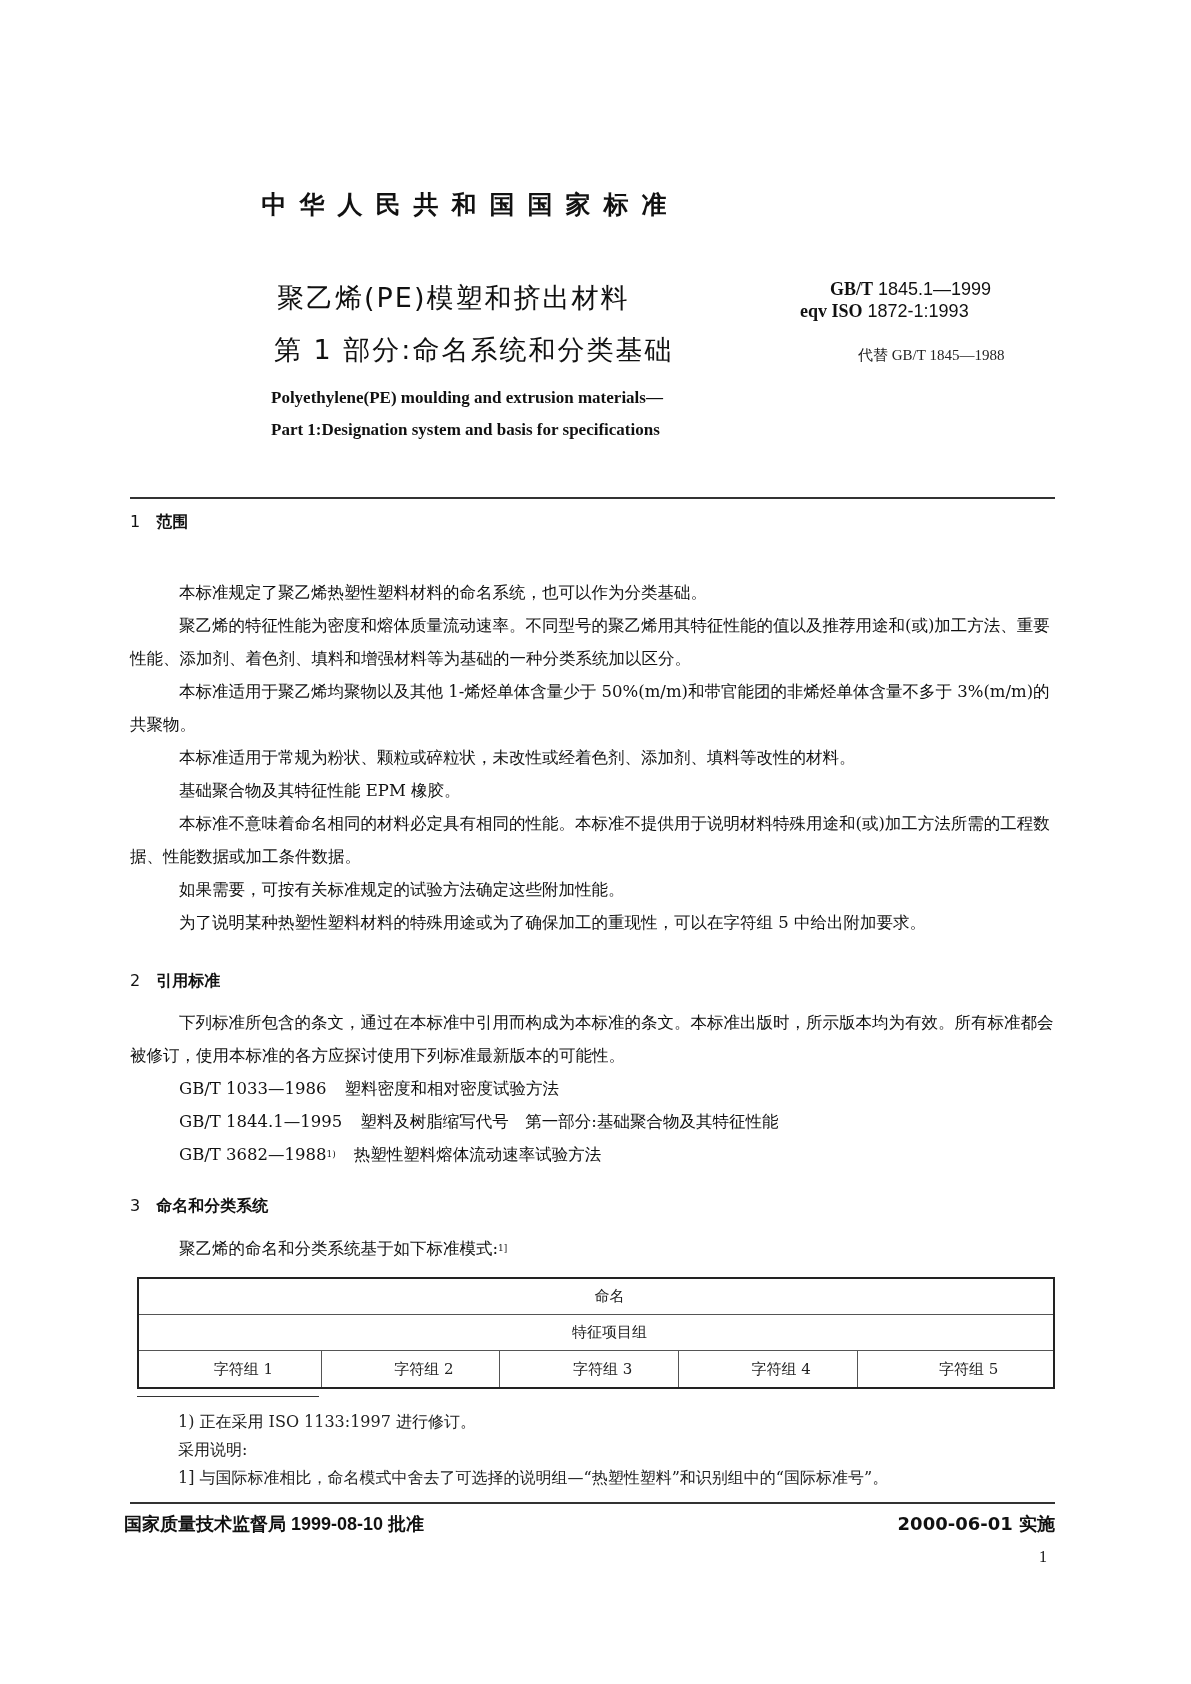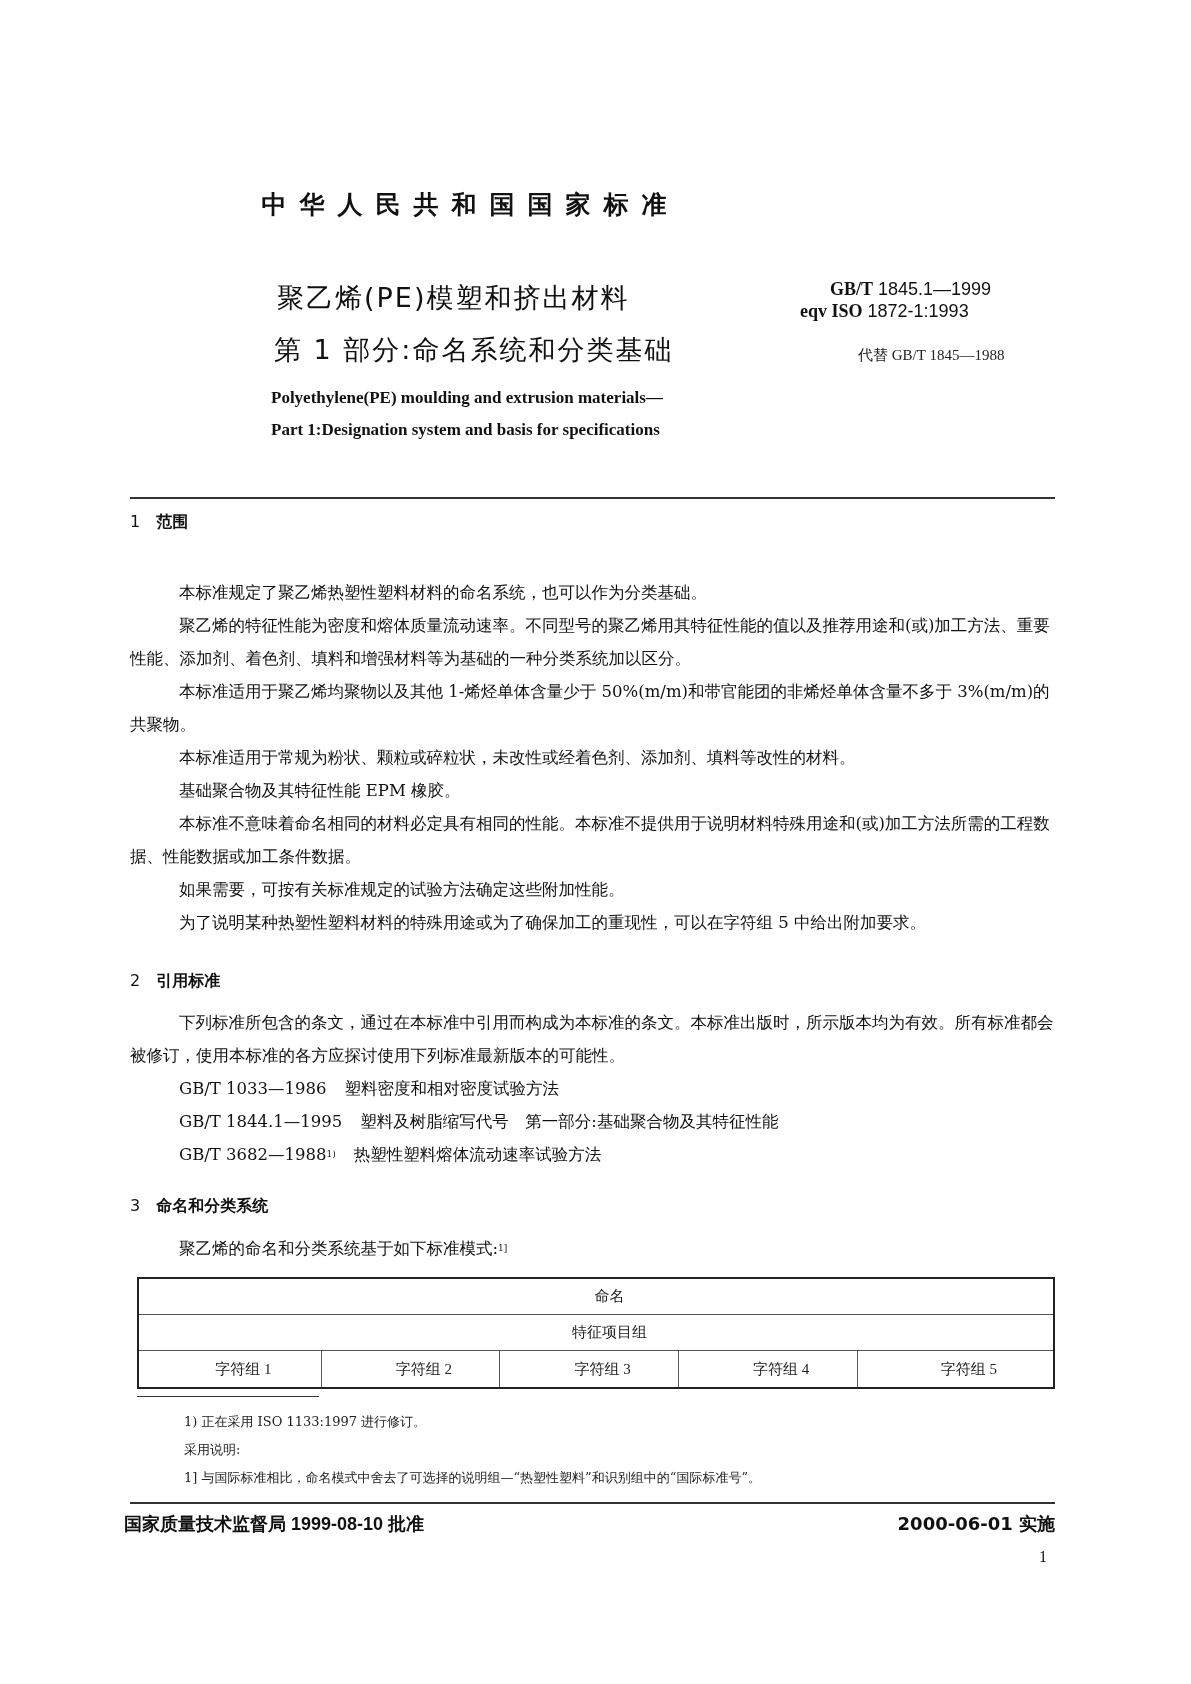--- a/index.html
+++ b/index.html
@@ -50,24 +50,24 @@
     .ref .gap { display: inline-block; width: 18px; }
     sup { font-size: 9px; vertical-align: top; }
     table.model {
       position: absolute; left: 137px; top: 1277px; width: 918px;
       border-collapse: collapse; font-size: 15px;
       border: 2px solid #222;
     }
     table.model td {
       border: 1px solid #555; text-align: center; height: 33px; color: #222; padding-left: 28px;
     }
-    table.model tr:last-child td { height: 34px; font-family: Liberation Serif, serif; }
+    table.model tr:last-child td { height: 34px; }
     .fn-rule { left: 137px; top: 1396px; width: 182px; height: 1px; background: #333; }
     .footnotes {
-      left: 184px; top: 1408px; font-size: 13px; line-height: 28px; color: #222;
+      left: 178px; top: 1408px; font-size: 16px; line-height: 28px; color: #222;
     }
     .rule-bottom { left: 130px; top: 1502px; width: 925px; height: 2px; background: #333; }
     .approval {
       left: 124px; top: 1512px; font-size: 18px;
       font-family: Liberation Sans, sans-serif; font-weight: 600;
     }
     .implement {
       right: 136px; top: 1512px; font-size: 18px;
       font-family: "DejaVu Sans", "Liberation Sans", sans-serif; font-weight: 600;
     }

